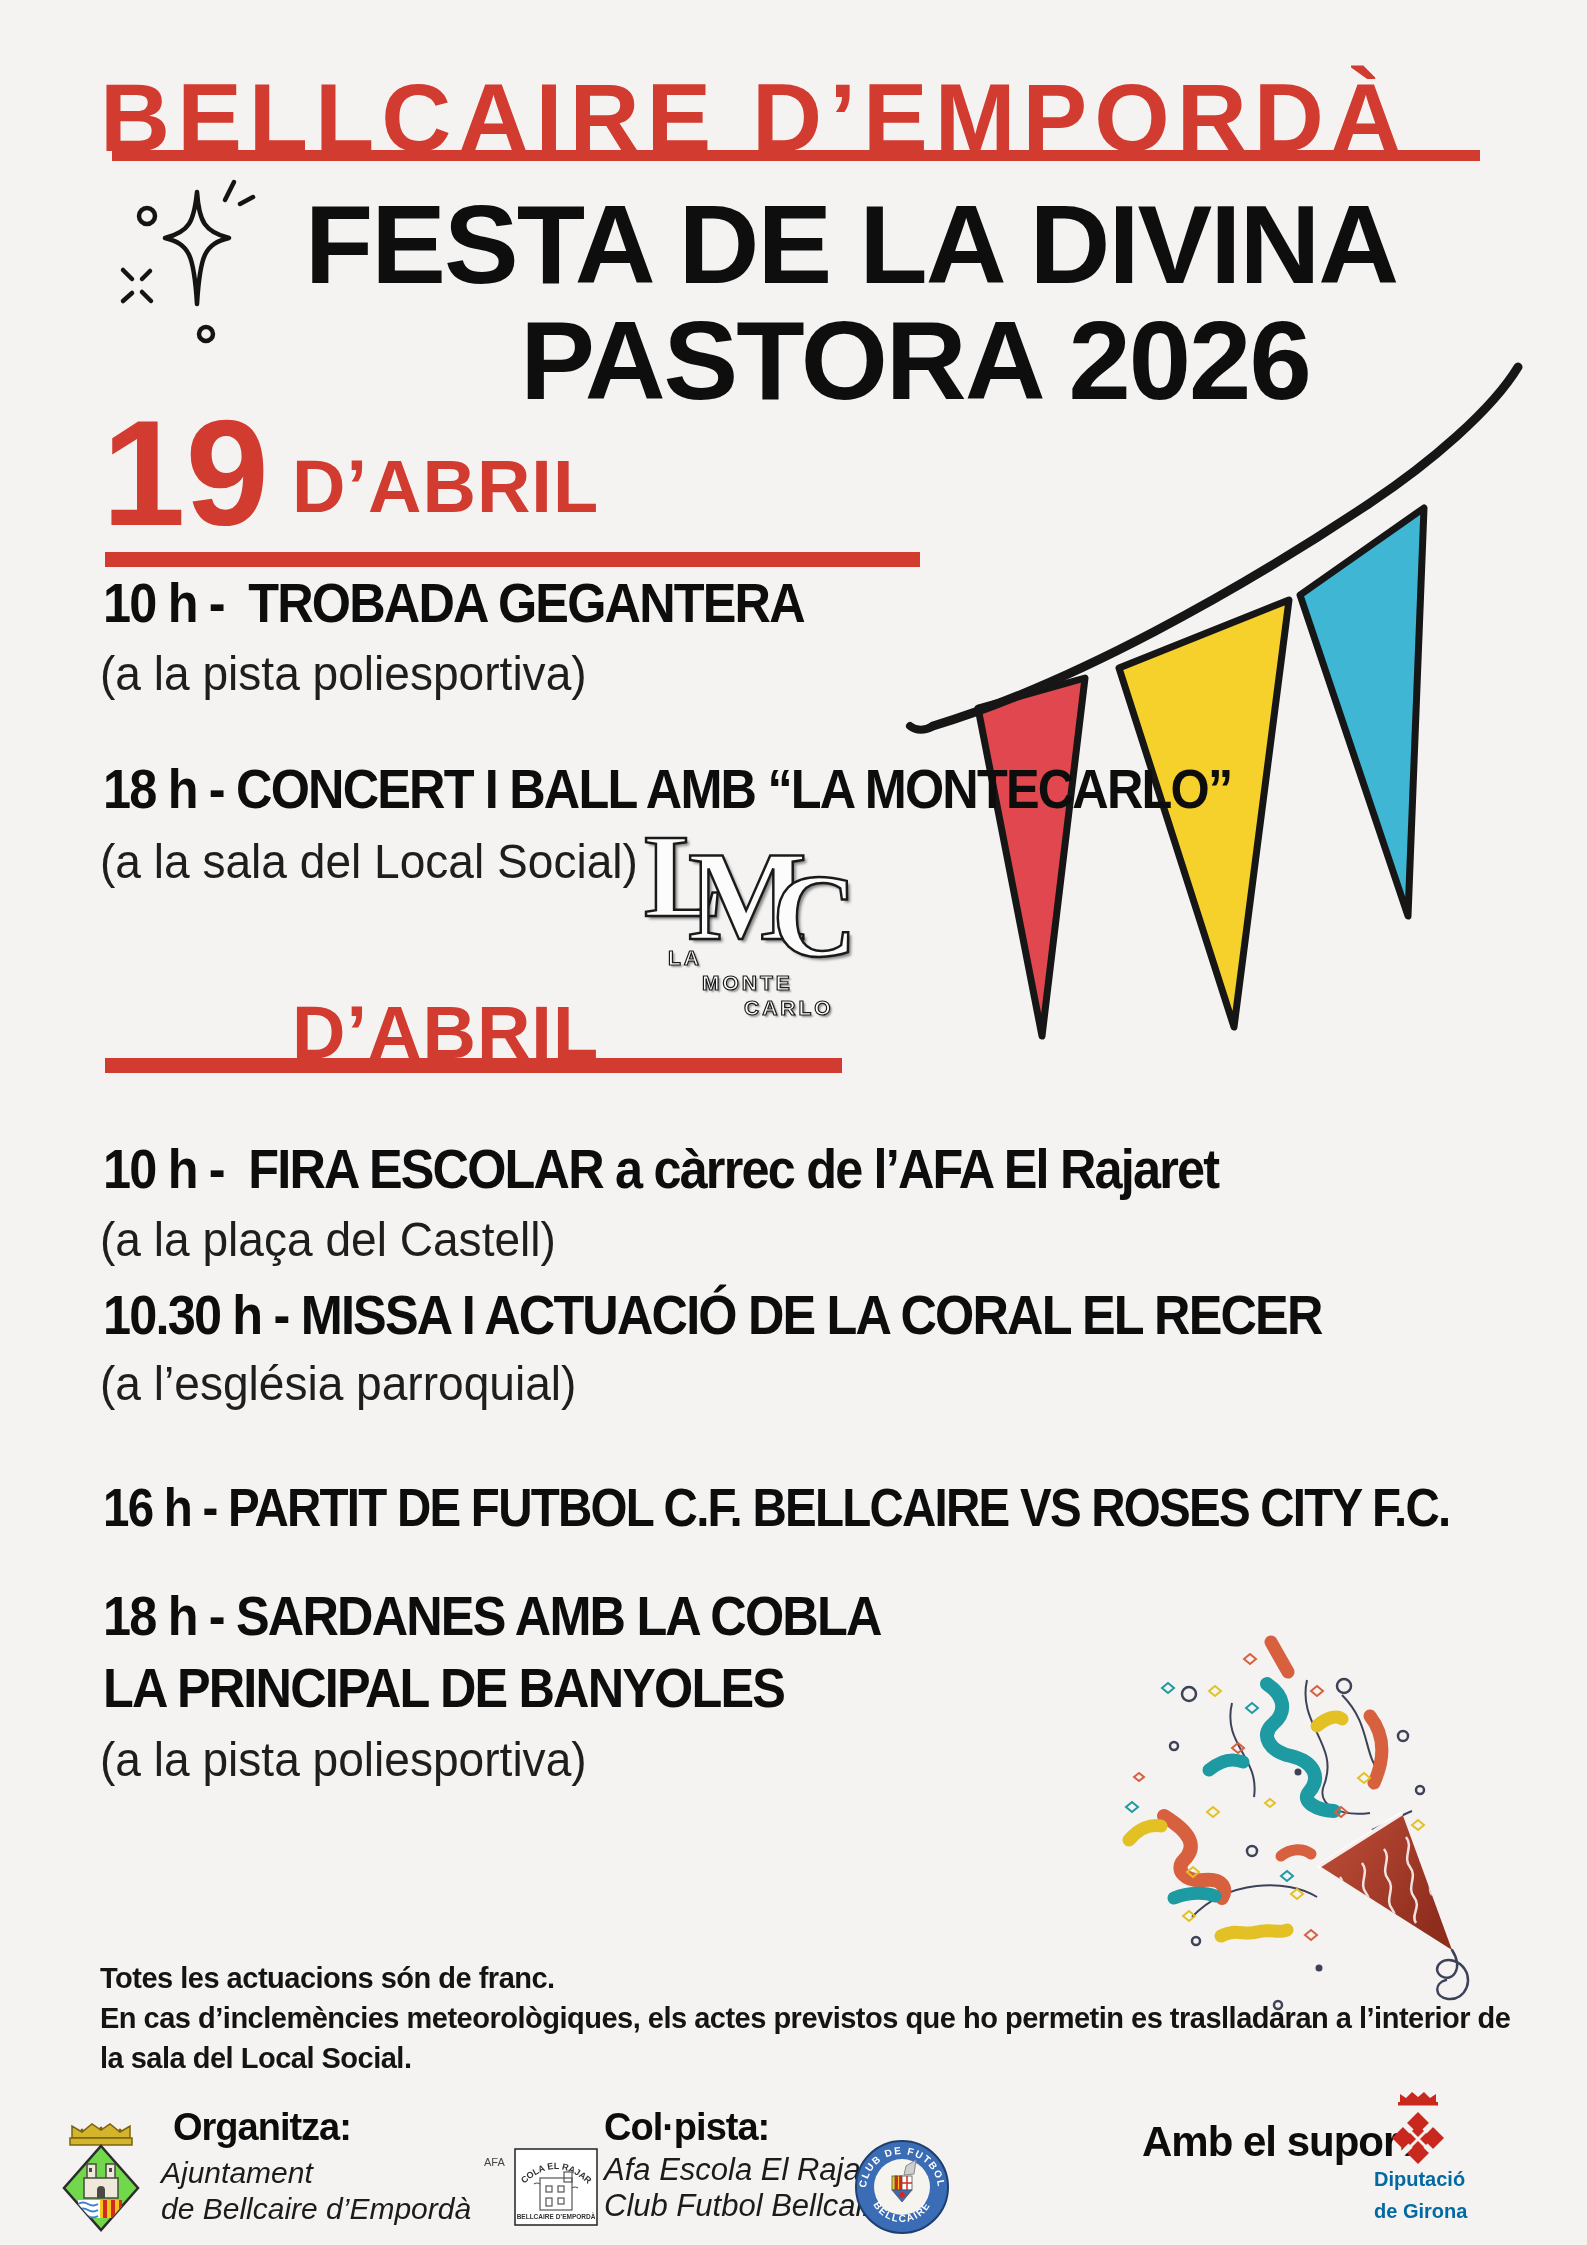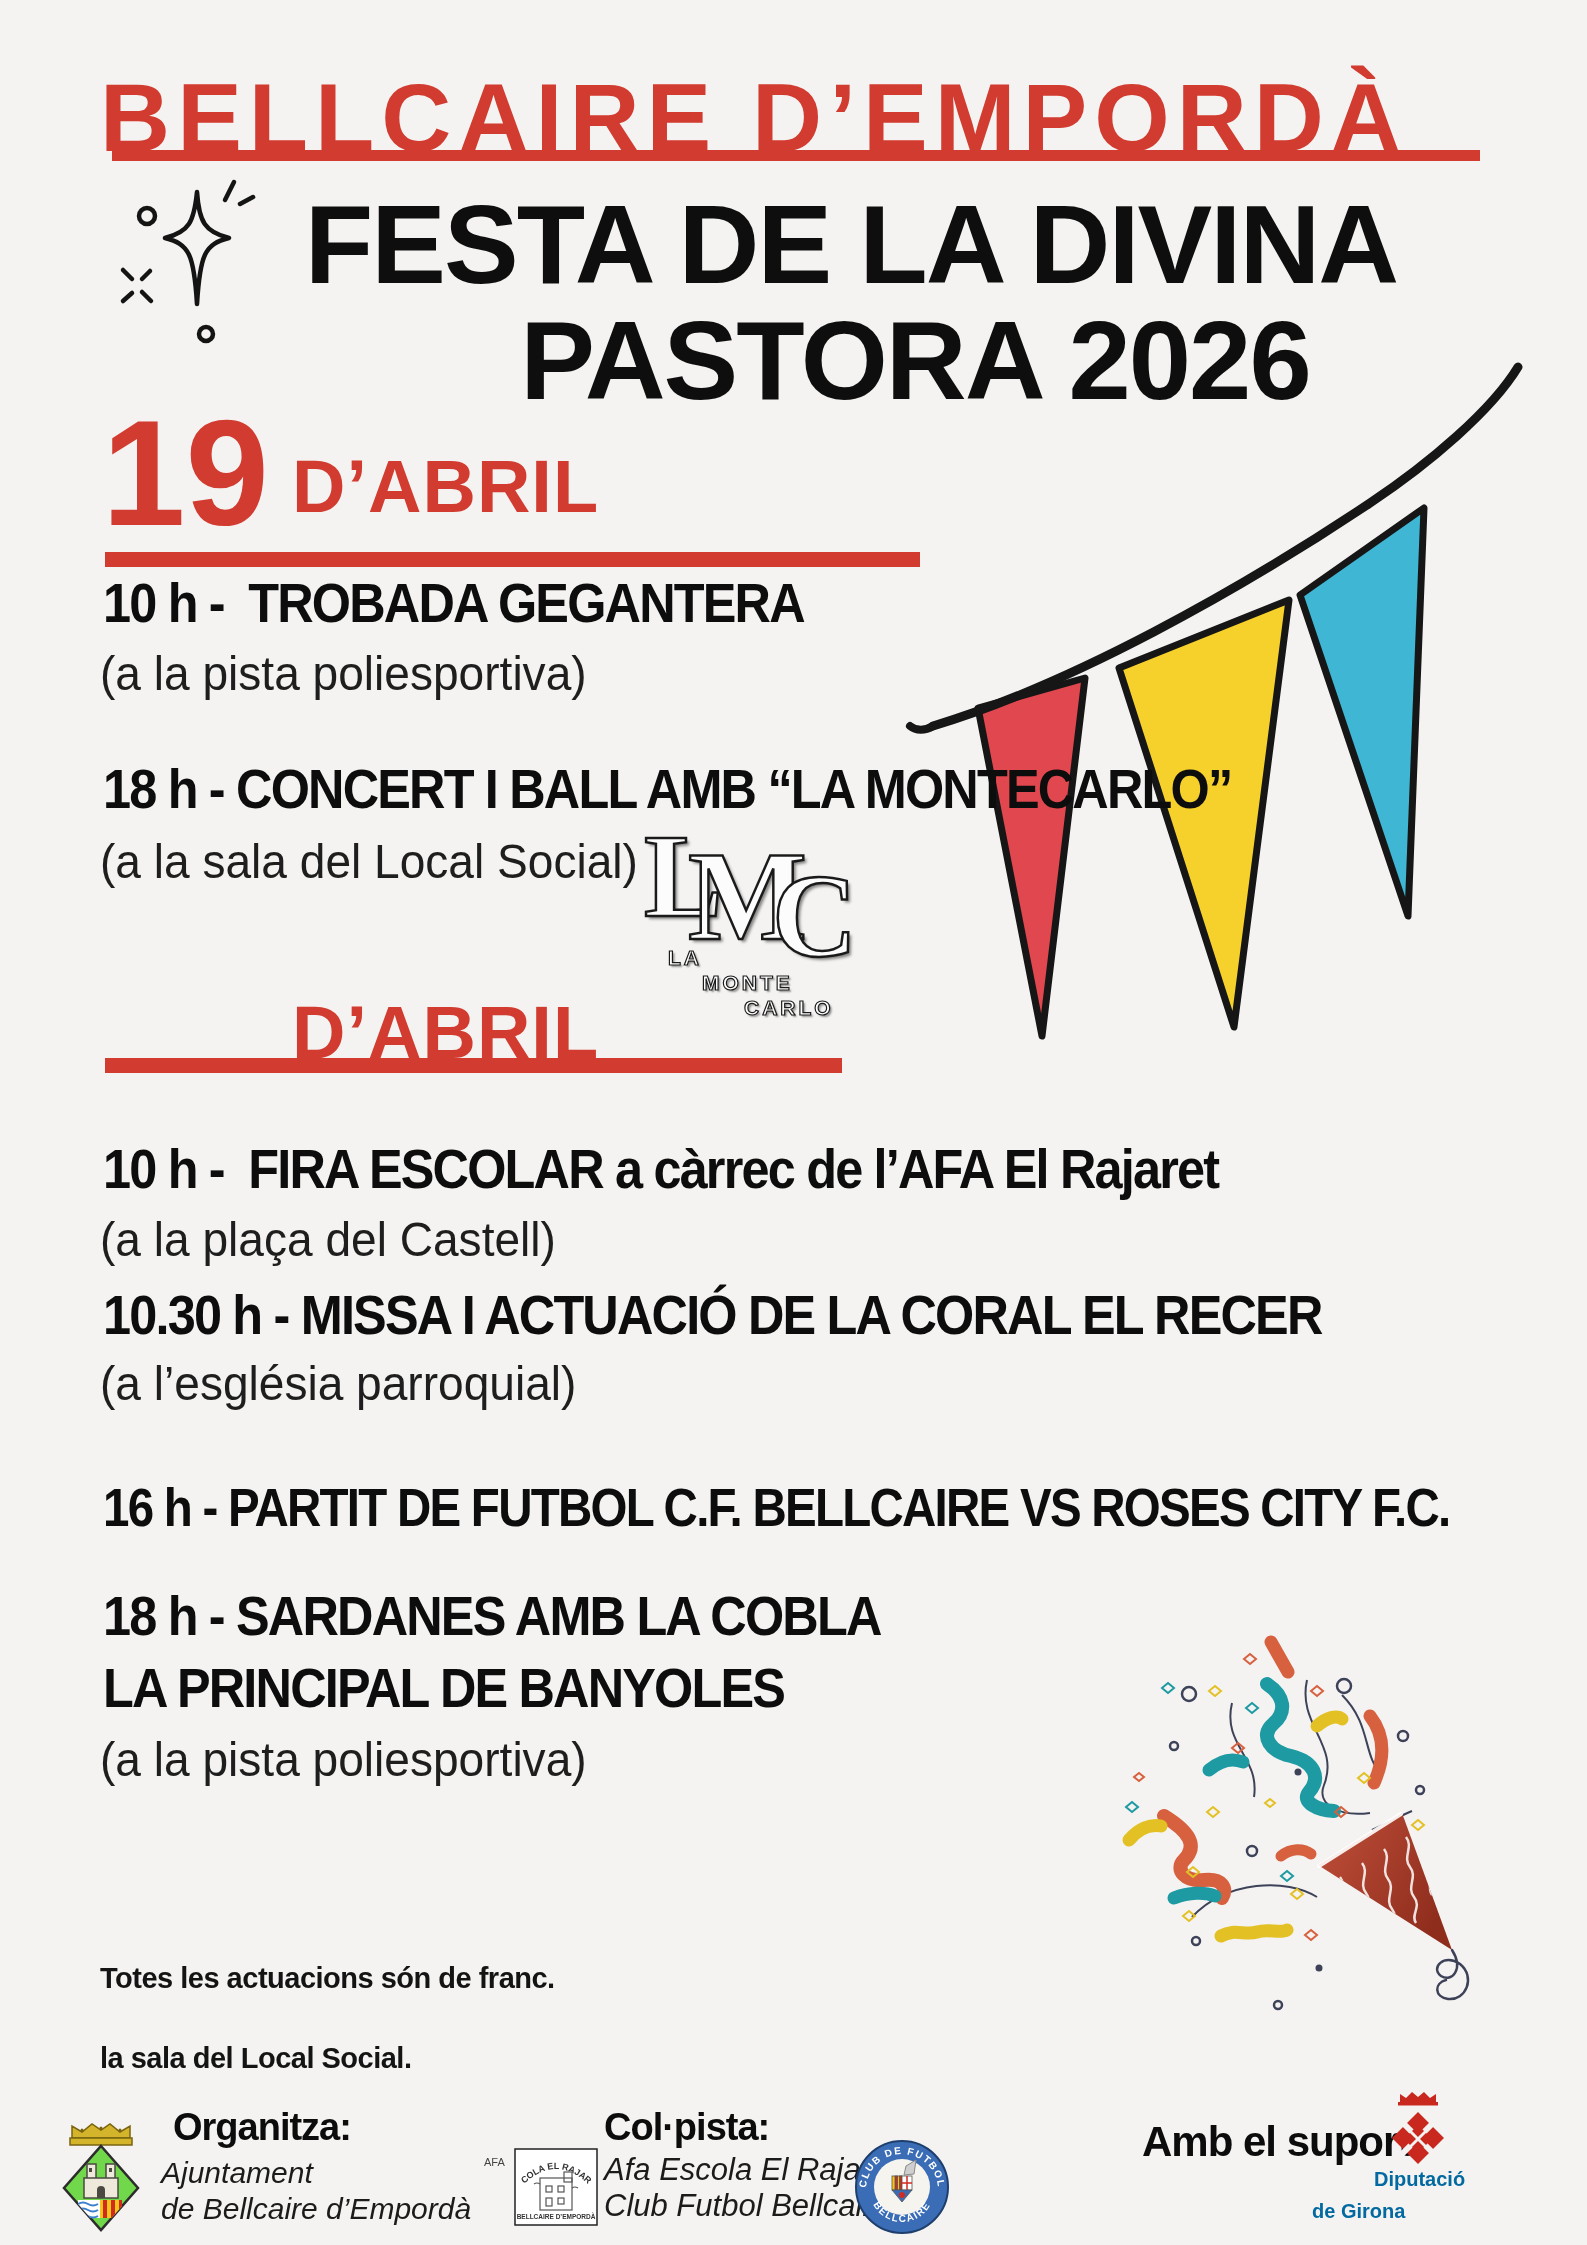--- a/index.html
+++ b/index.html
@@ -206,20 +206,21 @@
       <path d="M 312,264 c 8,10 -4,20 4,30 c 8,10 -4,20 4,30 c 8,10 -4,18 2,26"></path>
       <path d="M 334,252 c 8,10 -4,20 4,30 c 8,10 -4,20 4,30 c 8,10 -4,18 2,26"></path>
       <path d="M 354,262 c 6,8 -3,16 3,24 c 6,8 -3,16 3,24"></path>
     </g>
     <path d="M 247,281 L 329,229" stroke="rgba(255,255,255,0.9)" stroke-width="4" stroke-linecap="round"></path>
 
     <path d="M 380,365 C 392,384 380,398 369,391 C 358,383 372,368 388,379 C 404,392 394,416 376,414 C 362,412 362,398 374,395" fill="none" stroke="#3d4258" stroke-width="2.5" stroke-linecap="round"></path>
   </svg>
 
   <div class="abs note" style="top:1962px;">Totes les actuacions són de franc.</div>
+  <div class="abs note" style="top:2002px;">En cas d’inclemències meteorològiques, els actes previstos que ho permetin es traslladaran a l’interior de</div>
   <div class="abs note" style="top:2042px;">la sala del Local Social.</div>
 
   <svg class="abs" style="left:60px; top:2116px;" width="82" height="124" viewBox="0 0 82 124">
     <defs>
         <clipPath id="shieldClip">
           <polygon points="41,30 78,72 41,114 4,72"></polygon>
         </clipPath>
       </defs>
     <path d="M 12,22 L 12,10 L 22,16 L 32,8 L 41,14 L 50,8 L 60,16 L 70,10 L 70,22 Z" fill="#d3b42b" stroke="#7a6410" stroke-width="1.5"></path>
     <rect x="10" y="22" width="62" height="7" fill="#d3b42b" stroke="#7a6410" stroke-width="1.5"></rect>
@@ -309,15 +310,15 @@
       <path d="M 49,33 L 15,67"></path>
     </g>
     <g fill="#c8281e">
       <path d="M 32,37 l 6,6 -6,6 -6,-6 Z"></path>
       <path d="M 24,45 l 6,6 -6,6 -6,-6 Z"></path>
       <path d="M 40,45 l 6,6 -6,6 -6,-6 Z"></path>
       <path d="M 32,53 l 6,6 -6,6 -6,-6 Z"></path>
     </g>
   </svg>
   <div class="abs dip-text" style="left:1374px; top:2168px;">Diputació</div>
-  <div class="abs dip-text" style="left:1312px; top:2200px;text-align:right;">de Girona</div>
+  <div class="abs dip-text" style="left:1374px; top:2200px;text-align:right;">de Girona</div>
 
 </div>
 
 </body></html>

